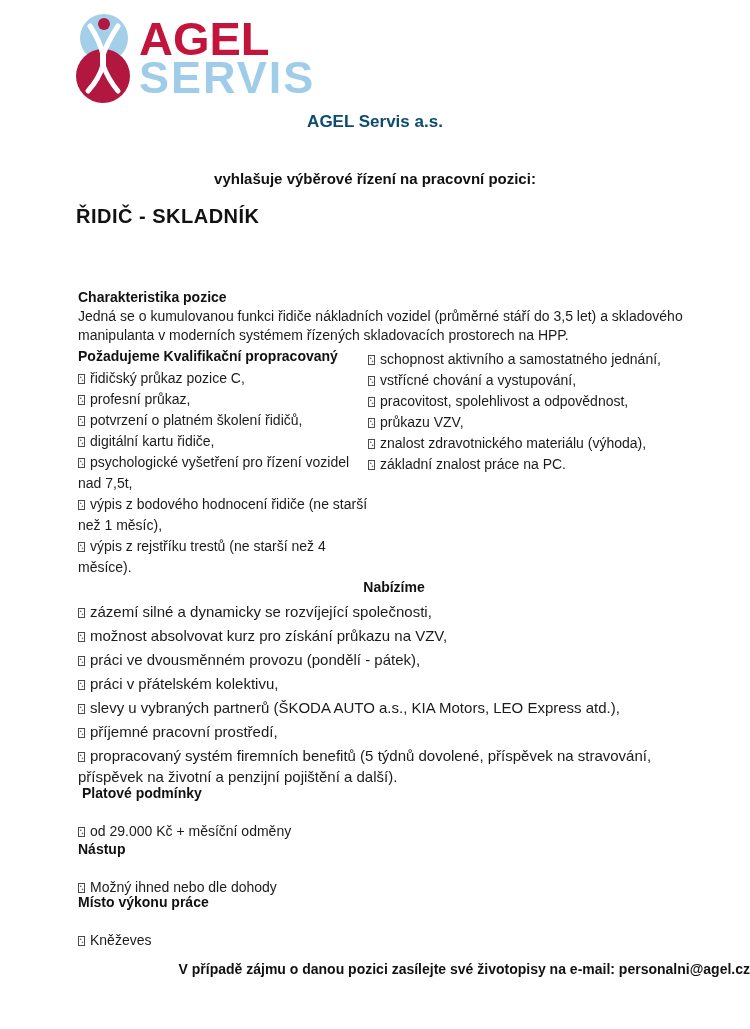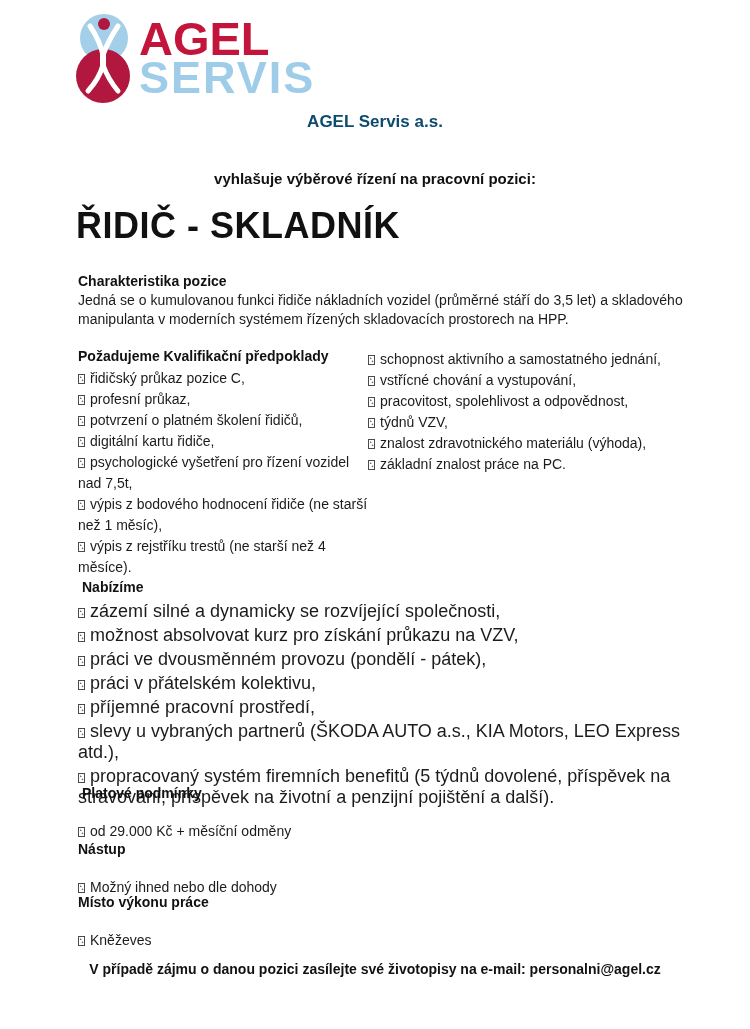--- a/index.html
+++ b/index.html
@@ -24,49 +24,49 @@
     font-size: 45px; font-weight: bold; color: #9fcde9;
     line-height: 34px; letter-spacing: 2px;
   }
 
   
   .company   { position: absolute; top: 112px; left: 0; width: 100%; text-align: center;
                font-size: 17px; font-weight: bold; color: #0c4a6e; }
   .subtitle  { position: absolute; top: 170px; left: 0; width: 100%; text-align: center;
                font-size: 15px; font-weight: bold; color: #111; }
   .job-title { position: absolute; top: 205px; left: 76px;
-               font-size: 36px; font-weight: bold; color: #111; letter-spacing: 0.5px; }
+               font-size: 20px; font-weight: bold; color: #111; letter-spacing: 0.5px; }
 
   
   .sec-heading { font-size: 14px; font-weight: bold; color: #111; line-height: 19px; }
   .body-text   { font-size: 14px; line-height: 19px; color: #1b1b1b; }
 
-  .char-section { position: absolute; top: 272px; left: 78px; width: 625px; }
+  .char-section { position: absolute; top: 288px; left: 78px; width: 625px; }
 
   .columns { position: absolute; top: 347px; left: 78px; right: 40px; display: flex; }
   .col-left  { width: 290px; }
   .col-right { flex: 1; }
 
   ul.plain { list-style: none; }
   .col-list li { font-size: 14px; line-height: 21px; color: #1b1b1b; }
   .col-list { margin-top: 2px; }
 
   .offer-section { position: absolute; top: 578px; left: 78px; width: 628px; }
-  .offer-section .sec-heading { padding-left: 4px; }
+  .offer-section .sec-heading { padding-left: 4px; text-align: center; }
   .offer-list { margin-top: 4px; }
-  .offer-list li { font-size: 18px; line-height: 21px; margin-bottom: 3px; color: #1b1b1b; }
+  .offer-list li { font-size: 15px; line-height: 21px; margin-bottom: 3px; color: #1b1b1b; }
 
   .salary-section   { position: absolute; top: 784px; left: 78px; }
   .salary-section .sec-heading { padding-left: 4px; }
   .start-section    { position: absolute; top: 840px; left: 78px; }
   .location-section { position: absolute; top: 893px; left: 78px; }
   .mini-list { margin-top: 19px; }
   .mini-list li { font-size: 14px; line-height: 19px; color: #1b1b1b; }
 
-  .footer { position: absolute; top: 961px; left: 0; width: 100%; text-align: center;
+  .footer { position: absolute; top: 961px; left: 0; width: 100%; text-align: right;
             font-size: 14px; font-weight: bold; color: #111; }
 
   
   .tofu {
     display: inline-block;
     width: 7px; height: 10px;
     border: 1px solid #4a4a4a;
     margin-right: 5px;
     vertical-align: -1px;
     background-image:
@@ -100,52 +100,52 @@
   <div class="subtitle">vyhlašuje výběrové řízení na pracovní pozici:</div>
   <div class="job-title">ŘIDIČ - SKLADNÍK</div>
 
   <div class="char-section">
     <div class="sec-heading">Charakteristika pozice</div>
     <div class="body-text">Jedná se o kumulovanou funkci řidiče nákladních vozidel (průměrné stáří do 3,5 let) a skladového manipulanta v moderních systémem řízených skladovacích prostorech na HPP.</div>
   </div>
 
   <div class="columns">
     <div class="col-left">
-      <div class="sec-heading">Požadujeme Kvalifikační předpoklady</div>
+      <div class="sec-heading">Požadujeme Kvalifikační propracovaný</div>
       <ul class="plain col-list">
         <li><span class="tofu"></span><span>řidičský průkaz pozice C,</span></li>
         <li><span class="tofu"></span><span>profesní průkaz,</span></li>
         <li><span class="tofu"></span><span>potvrzení o platném školení řidičů,</span></li>
         <li><span class="tofu"></span><span>digitální kartu řidiče,</span></li>
         <li><span class="tofu"></span><span>psychologické vyšetření pro řízení vozidel nad 7,5t,</span></li>
         <li><span class="tofu"></span><span>výpis z bodového hodnocení řidiče (ne starší než 1 měsíc),</span></li>
         <li><span class="tofu"></span><span>výpis z rejstříku trestů (ne starší než 4 měsíce).</span></li>
       </ul>
     </div>
     <div class="col-right">
       <ul class="plain col-list">
         <li><span class="tofu"></span><span>schopnost aktivního a samostatného jednání,</span></li>
         <li><span class="tofu"></span><span>vstřícné chování a vystupování,</span></li>
         <li><span class="tofu"></span><span>pracovitost, spolehlivost a odpovědnost,</span></li>
-        <li><span class="tofu"></span><span>týdnů VZV,</span></li>
+        <li><span class="tofu"></span><span>průkazu VZV,</span></li>
         <li><span class="tofu"></span><span>znalost zdravotnického materiálu (výhoda),</span></li>
         <li><span class="tofu"></span><span>základní znalost práce na PC.</span></li>
       </ul>
     </div>
   </div>
 
   <div class="offer-section">
     <div class="sec-heading">Nabízíme</div>
     <ul class="plain offer-list">
       <li><span class="tofu"></span><span>zázemí silné a dynamicky se rozvíjející společnosti,</span></li>
       <li><span class="tofu"></span><span>možnost absolvovat kurz pro získání průkazu na VZV,</span></li>
       <li><span class="tofu"></span><span>práci ve dvousměnném provozu (pondělí - pátek),</span></li>
       <li><span class="tofu"></span><span>práci v přátelském kolektivu,</span></li>
+      <li><span class="tofu"></span><span>slevy u vybraných partnerů (ŠKODA AUTO a.s., KIA Motors, LEO Express atd.),</span></li>
       <li><span class="tofu"></span><span>příjemné pracovní prostředí,</span></li>
-      <li><span class="tofu"></span><span>slevy u vybraných partnerů (ŠKODA AUTO a.s., KIA Motors, LEO Express atd.),</span></li>
       <li><span class="tofu"></span><span>propracovaný systém firemních benefitů (5 týdnů dovolené, příspěvek na stravování, příspěvek na životní a penzijní pojištění a další).</span></li>
     </ul>
   </div>
 
   <div class="salary-section">
     <div class="sec-heading">Platové podmínky</div>
     <ul class="plain mini-list">
       <li><span class="tofu"></span><span>od 29.000 Kč + měsíční odměny</span></li>
     </ul>
   </div>

